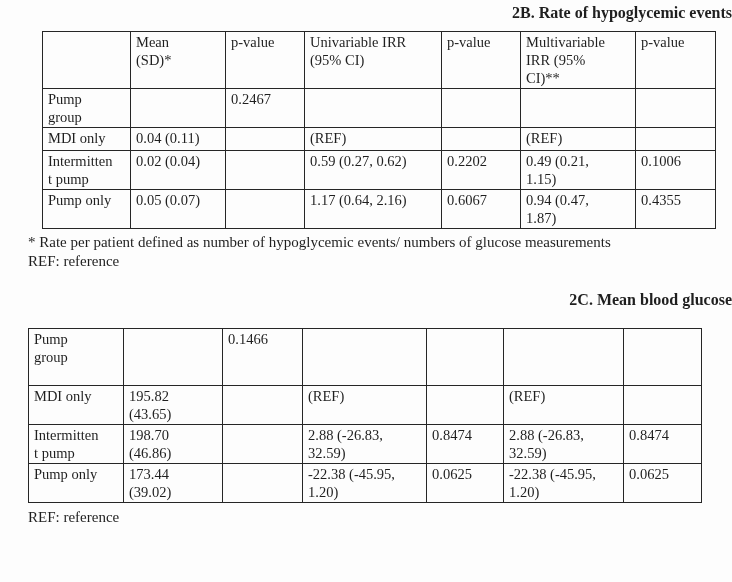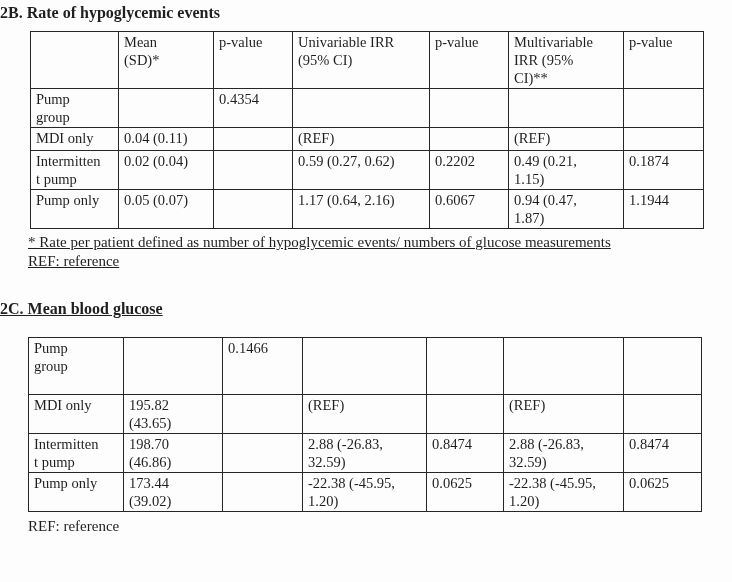--- a/index.html
+++ b/index.html
@@ -8,32 +8,32 @@
     position: relative;
     width: 732px;
     height: 582px;
     background: #fdfdfd;
     color: #1f1f1f;
     font-family: "Liberation Serif", "DejaVu Serif", serif;
     overflow: hidden;
     padding-top: 3px;
   }
   .section-title {
-    text-align: left;
+    text-align: right;
     font-weight: bold;
     font-size: 16px;
     line-height: 19px;
   }
-  #title-2c { margin-top: 29px; text-decoration: underline; }
+  #title-2c { margin-top: 20px; }
   table {
     border-collapse: collapse;
     table-layout: fixed;
     width: 673px;
   }
-  #table-2b { margin: 9px 0 0 30px; }
+  #table-2b { margin: 9px 0 0 42px; }
   #table-2c { margin: 19px 0 0 28px; }
   th, td {
     border: 1px solid #262626;
     vertical-align: top;
     text-align: left;
     font-weight: normal;
     font-size: 14.5px;
     line-height: 18px;
     padding: 1px 4px 1px 5px;
     white-space: pre-line;
@@ -47,21 +47,21 @@
   #table-2c tr:nth-child(1){ height: 57px; }
   #table-2c tr:nth-child(2){ height: 39px; }
   #table-2c tr:nth-child(3){ height: 38px; }
   #table-2c tr:nth-child(4){ height: 37px; }
   #table-2c tr:nth-child(5){ height: 43px; }
   .fn {
     margin-left: 28px;
     font-size: 15px;
     line-height: 18.5px;
   }
-  .fn-2b { margin-top: 4px; text-decoration: underline; }
+  .fn-2b { margin-top: 4px; }
   .fn-2c { margin-top: 5px; }
 </style>
 </head>
 <body>
 
 <div class="page">
 
   <div class="section-title" id="title-2b">2B. Rate of hypoglycemic events</div>
 
   <table id="table-2b">
@@ -85,21 +85,21 @@
       <th>p-value</th>
       <th>Multivariable
 IRR (95%
 CI)**</th>
       <th>p-value</th>
     </tr>
     <tr>
       <td>Pump
 group</td>
       <td></td>
-      <td>0.4354</td>
+      <td>0.2467</td>
       <td></td>
       <td></td>
       <td></td>
       <td></td>
     </tr>
     <tr>
       <td>MDI only</td>
       <td>0.04 (0.11)</td>
       <td></td>
       <td>(REF)</td>
@@ -109,31 +109,31 @@
     </tr>
     <tr>
       <td>Intermitten
 t pump</td>
       <td>0.02 (0.04)</td>
       <td></td>
       <td>0.59 (0.27, 0.62)</td>
       <td>0.2202</td>
       <td>0.49 (0.21,
 1.15)</td>
-      <td>0.1874</td>
+      <td>0.1006</td>
     </tr>
     <tr>
       <td>Pump only</td>
       <td>0.05 (0.07)</td>
       <td></td>
       <td>1.17 (0.64, 2.16)</td>
       <td>0.6067</td>
       <td>0.94 (0.47,
 1.87)</td>
-      <td>1.1944</td>
+      <td>0.4355</td>
     </tr>
   </tbody>
     </table>
 
   <div class="fn fn-2b">
     <div>* Rate per patient defined as number of hypoglycemic events/ numbers of glucose measurements</div>
     <div>REF: reference</div>
   </div>
 
   <div class="section-title" id="title-2c">2C. Mean blood glucose</div>

